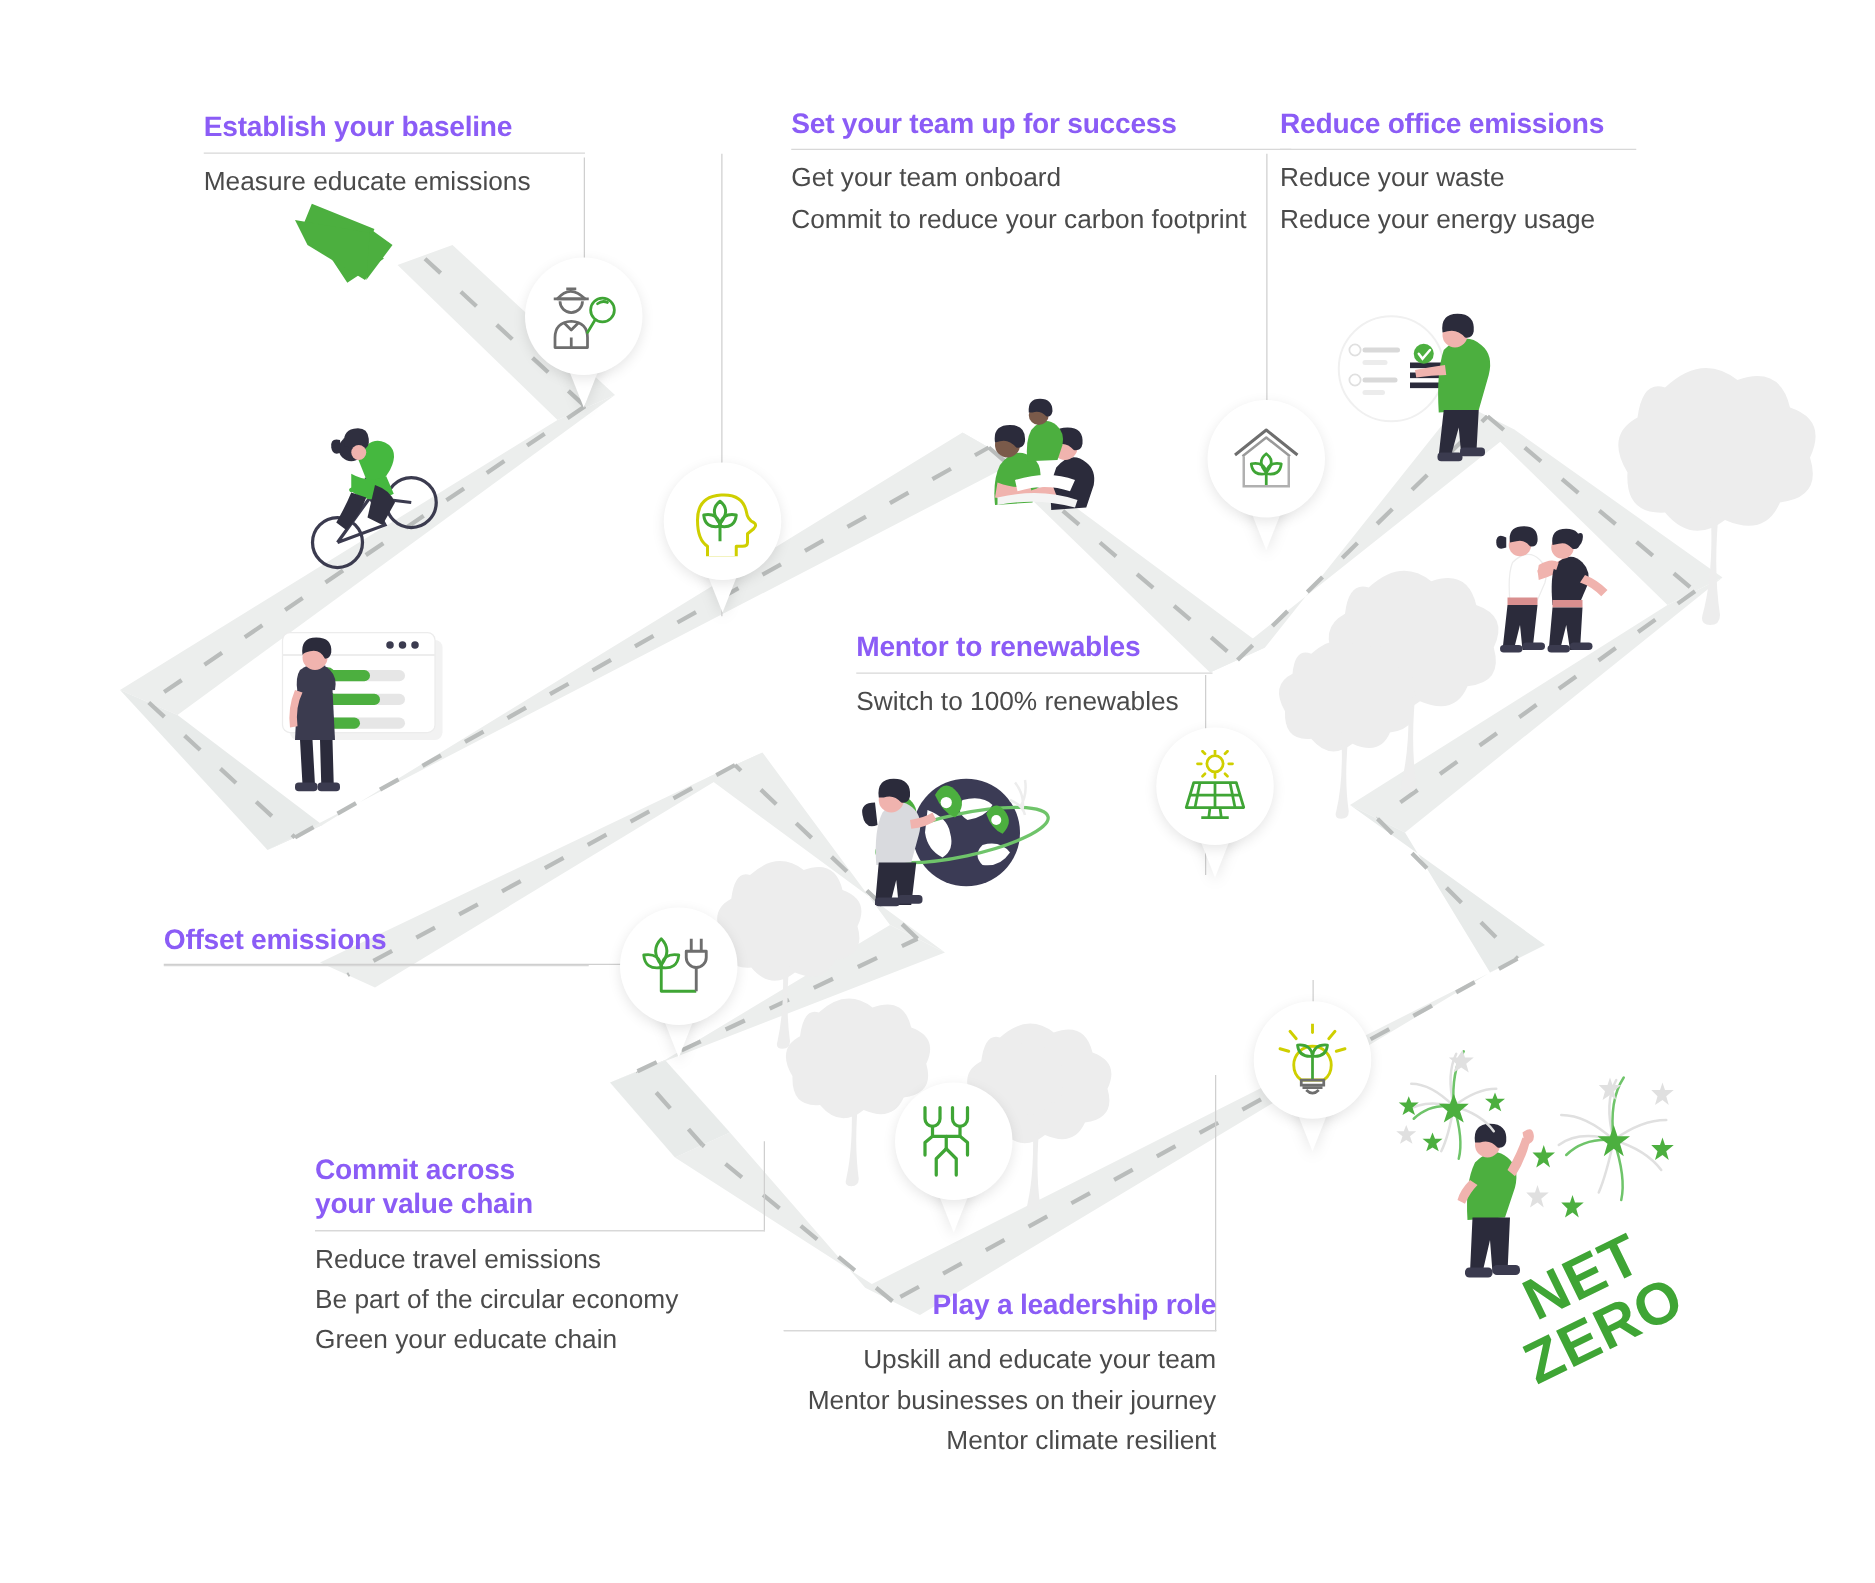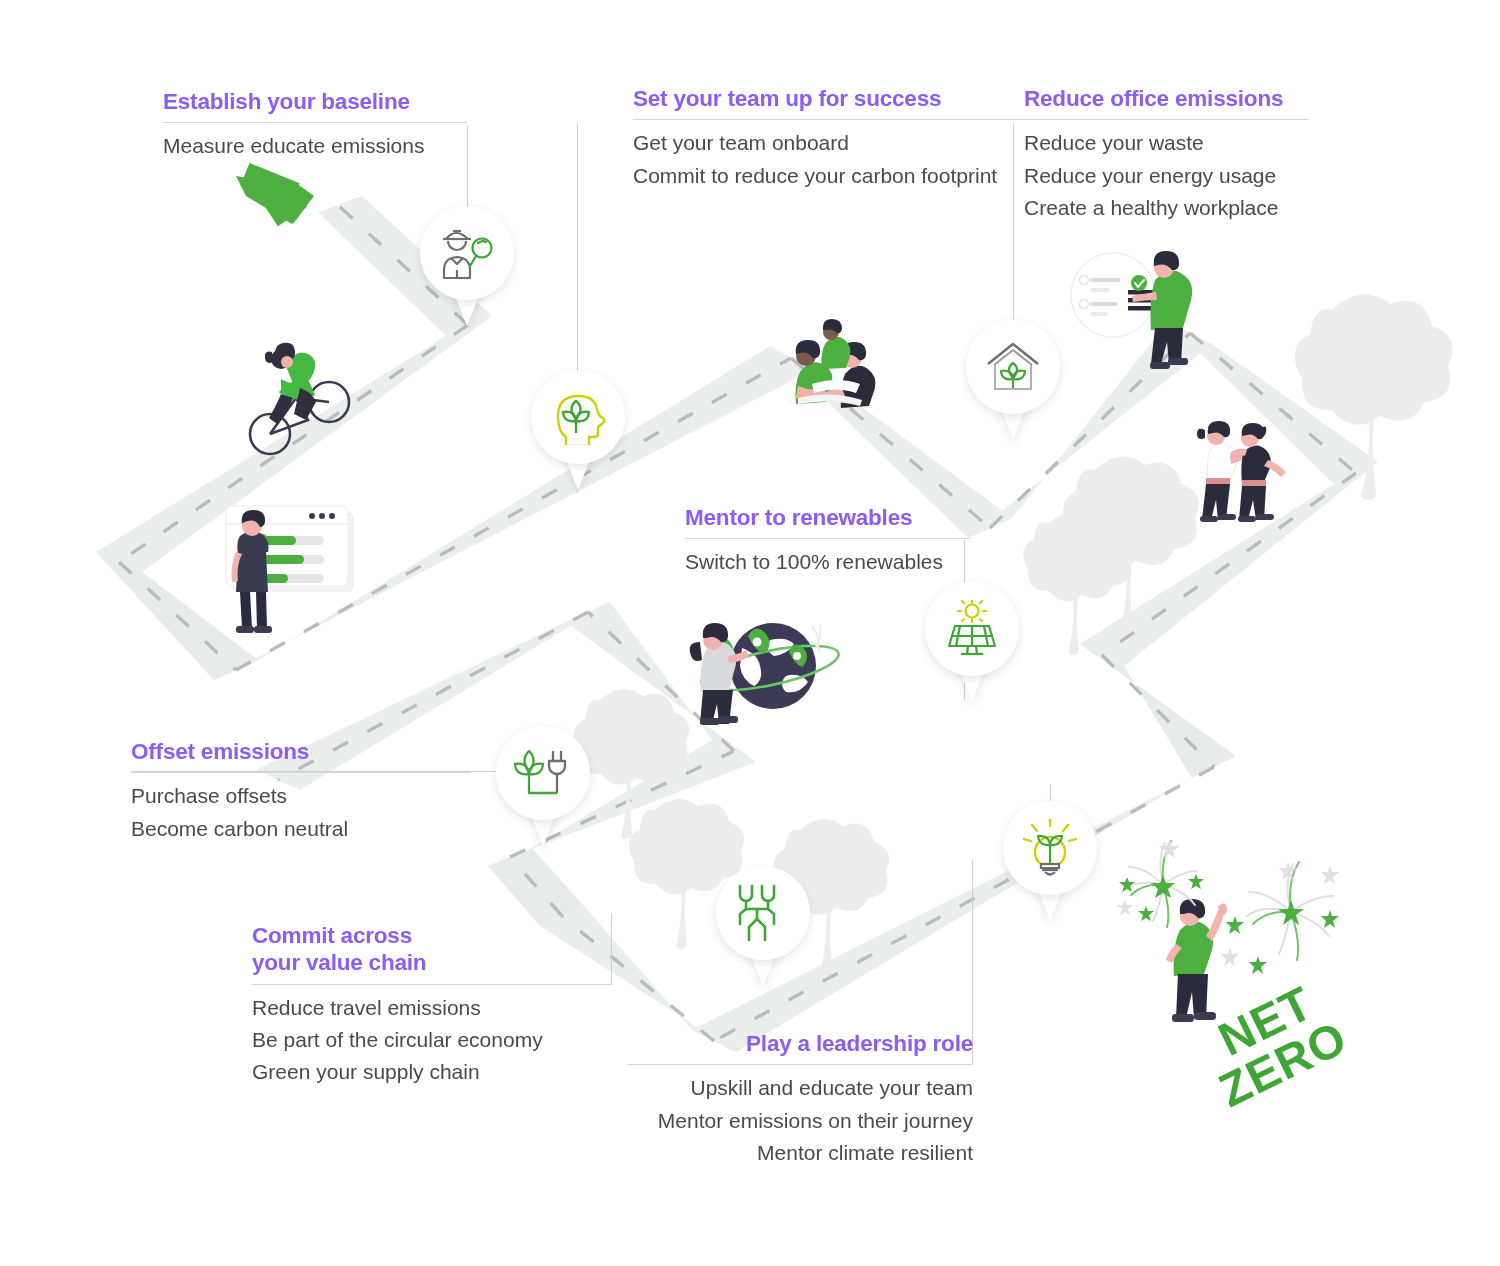--- a/index.html
+++ b/index.html
@@ -394,58 +394,53 @@
       <li>Commit to reduce your carbon footprint</li>
     </ul>
   </div>
 
   <div class="block align-left" style="left:1024px; top:85px; width:285px;">
     <div class="heading">Reduce office emissions</div>
     <div class="rule"></div>
     <ul>
       <li>Reduce your waste</li>
       <li>Reduce your energy usage</li>
-      <li>Create a healthy workplace</li>
     </ul>
   </div>
 
   <div class="block align-left" style="left:685px; top:504px; width:285px;">
     <div class="heading">Mentor to renewables</div>
     <div class="rule"></div>
     <ul>
       <li>Switch to 100% renewables</li>
     </ul>
   </div>
 
   <div class="block align-left" style="left:131px; top:738px; width:340px;">
     <div class="heading">Offset emissions</div>
     <div class="rule"></div>
-    <ul>
-      <li>Purchase offsets</li>
-      <li>Become carbon neutral</li>
-    </ul>
   </div>
 
   <div class="block align-left" style="left:252px; top:922px; width:360px;">
     <div class="heading">Commit across
 your value chain</div>
     <div class="rule"></div>
     <ul>
       <li>Reduce travel emissions</li>
       <li>Be part of the circular economy</li>
-      <li>Green your supply chain</li>
+      <li>Green your educate chain</li>
     </ul>
   </div>
 
   <div class="block align-right" style="left:627px; top:1030px; width:346px;">
     <div class="heading">Play a leadership role</div>
     <div class="rule"></div>
     <ul>
       <li>Upskill and educate your team</li>
-      <li>Mentor emissions on their journey</li>
+      <li>Mentor businesses on their journey</li>
       <li>Mentor climate resilient</li>
     </ul>
   </div>
 
   <div class="pin" style="left:420px; top:206px;">
     <div class="tail"></div>
     <div class="bulb"></div>
     <div class="glyph">
       <svg width="58" height="54" viewBox="0 0 58 54">
         <g fill="none" stroke="#6e6e6e" stroke-width="2.2" stroke-linejoin="round">

